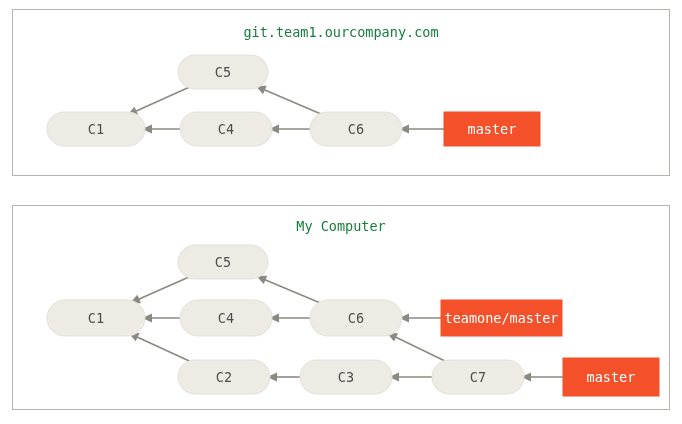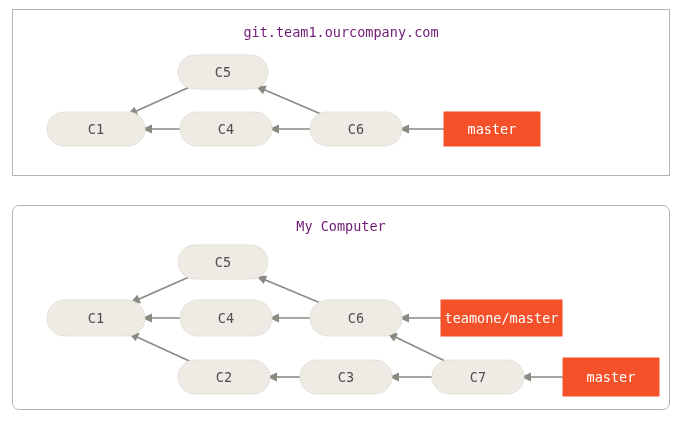--- a/index.html
+++ b/index.html
@@ -29,29 +29,28 @@
     left: 12px;
     top: 9px;
     width: 658px;
     height: 167px;
   }
   #panel-local {
     left: 12px;
     top: 205px;
     width: 658px;
     height: 205px;
-    border-radius: 7px;
   }
   .panel-title {
     position: absolute;
     left: 0;
     width: 100%;
     text-align: center;
     font-size: 13.5px;
-    color: #701a75;
+    color: #15803d;
     letter-spacing: 0px;
     white-space: nowrap;
   }
   #title-remote { top: 14px; }
   #title-local  { top: 12px; }
 
   svg.graph {
     position: absolute;
     left: 0;
     top: 0;

